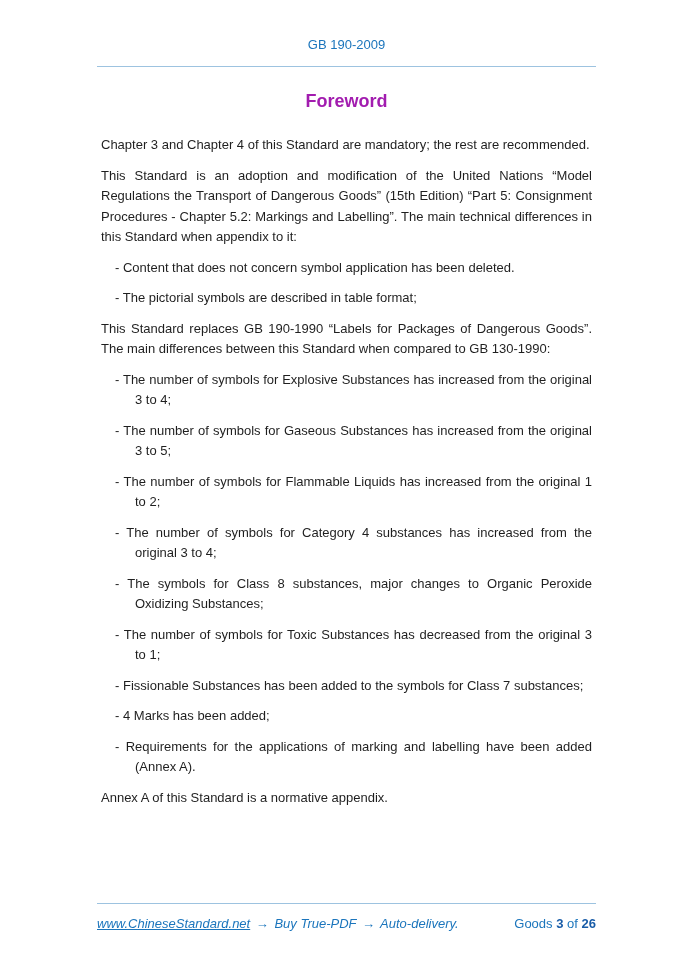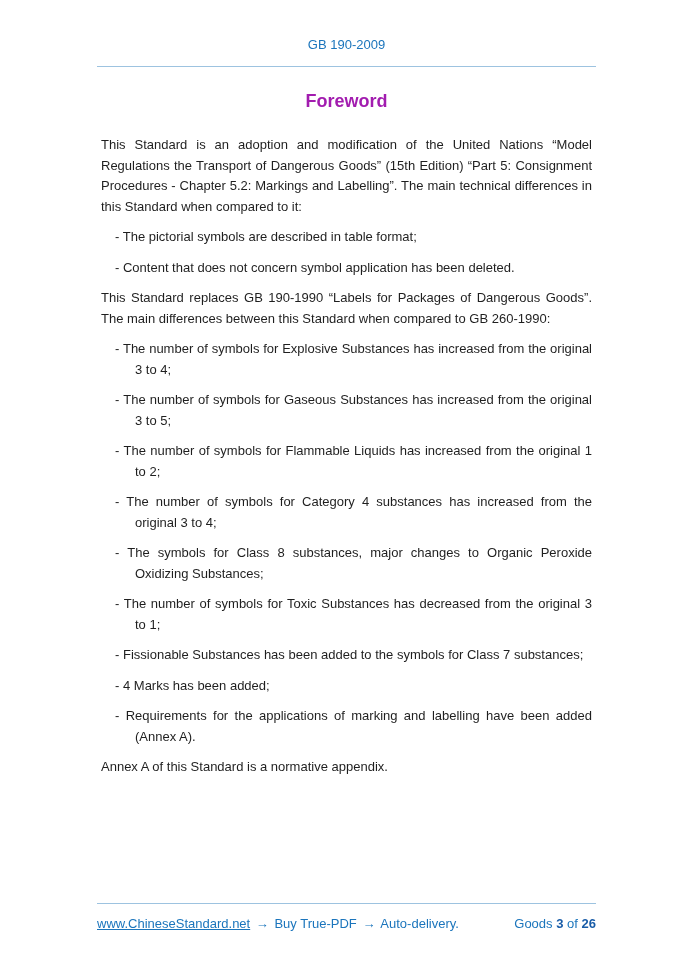--- a/index.html
+++ b/index.html
@@ -65,21 +65,21 @@
     top: 903px;
     border-top: 1px solid #9dc3e0;
     padding-top: 11px;
     display: flex;
     justify-content: space-between;
     align-items: baseline;
     font-size: 13px;
     line-height: 18px;
     color: #1b75bc;
   }
-  .footer-left { white-space: nowrap; }
+  .footer-left { white-space: nowrap; font-style: italic; }
   .footer-link {
     color: #1b75bc;
     text-decoration: underline;
     cursor: pointer;
   }
   .footer-arrow { color: #1b75bc; padding: 0 2px; }
   .footer-right { white-space: nowrap; }
   .pg-num {
     font-weight: bold;
     color: #1a5da8;
@@ -91,27 +91,28 @@
 <div class="page">
 
   <div class="header">
     <div class="doc-number">GB 190-2009</div>
     <hr class="header-divider">
   </div>
 
   <div class="main">
     <div class="page-title">Foreword</div>
 
+    <p class="para">Chapter 3 and Chapter 4 of this Standard are mandatory; the rest are recommended.</p>
 
-    <p class="para">This Standard is an adoption and modification of the United Nations “Model Regulations the Transport of Dangerous Goods” (15th Edition) “Part 5: Consignment Procedures - Chapter 5.2: Markings and Labelling”. The main technical differences in this Standard when compared to it:</p>
+    <p class="para">This Standard is an adoption and modification of the United Nations “Model Regulations the Transport of Dangerous Goods” (15th Edition) “Part 5: Consignment Procedures - Chapter 5.2: Markings and Labelling”. The main technical differences in this Standard when appendix to it:</p>
 
+    <div class="list-item"><span>-</span> <span>Content that does not concern symbol application has been deleted.</span></div>
     <div class="list-item"><span>-</span> <span>The pictorial symbols are described in table format;</span></div>
-    <div class="list-item"><span>-</span> <span>Content that does not concern symbol application has been deleted.</span></div>
 
-    <p class="para">This Standard replaces GB 190-1990 “Labels for Packages of Dangerous Goods”. The main differences between this Standard when compared to GB 260-1990:</p>
+    <p class="para">This Standard replaces GB 190-1990 “Labels for Packages of Dangerous Goods”. The main differences between this Standard when compared to GB 130-1990:</p>
 
     <div class="list-item"><span>-</span> <span>The number of symbols for Explosive Substances has increased from the original 3 to 4;</span></div>
     <div class="list-item"><span>-</span> <span>The number of symbols for Gaseous Substances has increased from the original 3 to 5;</span></div>
     <div class="list-item"><span>-</span> <span>The number of symbols for Flammable Liquids has increased from the original 1 to 2;</span></div>
     <div class="list-item"><span>-</span> <span>The number of symbols for Category 4 substances has increased from the original 3 to 4;</span></div>
     <div class="list-item"><span>-</span> <span>The symbols for Class 8 substances, major changes to Organic Peroxide Oxidizing Substances;</span></div>
     <div class="list-item"><span>-</span> <span>The number of symbols for Toxic Substances has decreased from the original 3 to 1;</span></div>
     <div class="list-item"><span>-</span> <span>Fissionable Substances has been added to the symbols for Class 7 substances;</span></div>
     <div class="list-item"><span>-</span> <span>4 Marks has been added;</span></div>
     <div class="list-item"><span>-</span> <span>Requirements for the applications of marking and labelling have been added (Annex A).</span></div>

